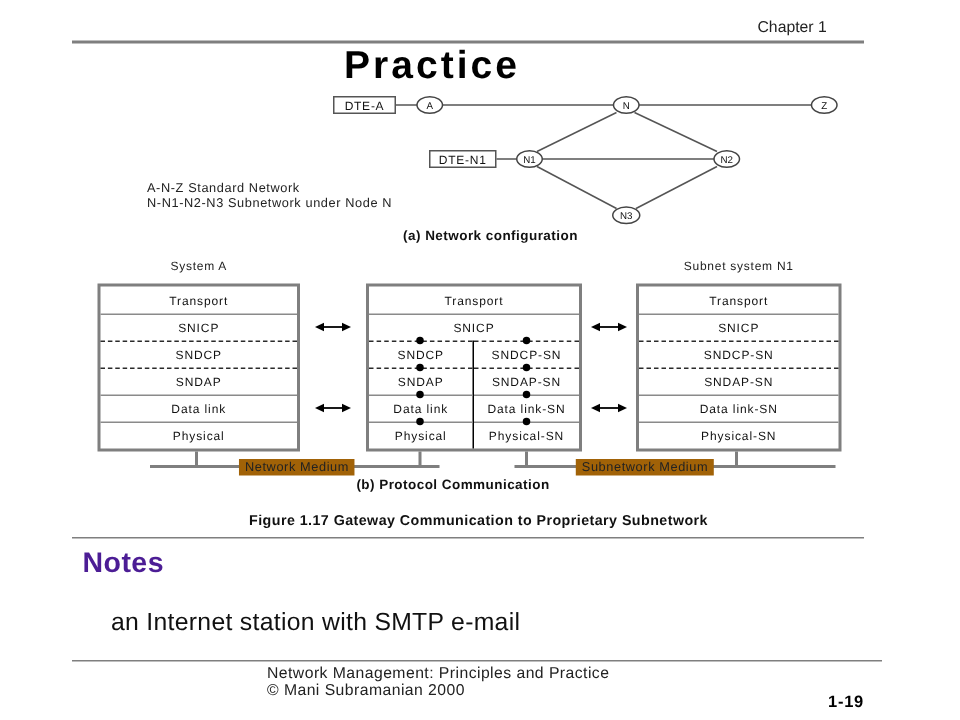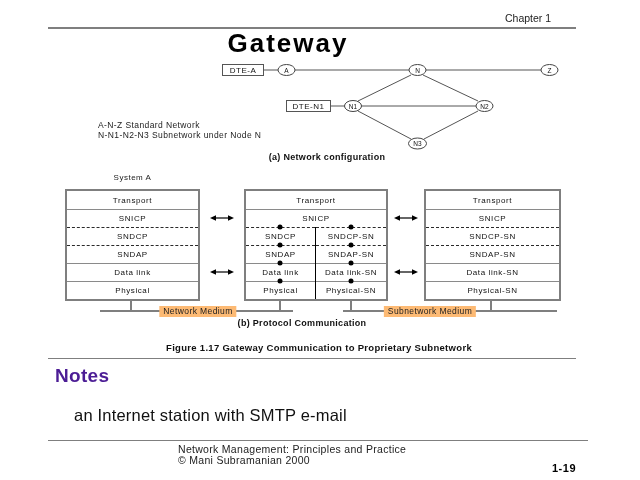--- a/index.html
+++ b/index.html
@@ -24,38 +24,38 @@
     height:18px;display:flex;align-items:center;justify-content:center;
     font-size:8px;letter-spacing:0.6px;color:#111;box-sizing:border-box;
   }
   .sep-solid{border-top:1px solid #8a8a8a;}
   .sep-dash{border-top:1px dashed #2a2a2a;}
   .subgrid{display:flex;height:72px;}
   .subcol{width:50%;box-sizing:border-box;}
   .subcol.left{border-right:1px solid #000;}
   .dot{position:absolute;width:5px;height:5px;background:#000;border-radius:50%;transform:translate(-50%,-50%);}
   .medlabel{
-    position:absolute;background:#fdba74;font-size:8.5px;letter-spacing:0.4px;color:#222;
+    position:absolute;background:#a16207;font-size:8.5px;letter-spacing:0.4px;color:#222;
     line-height:11px;padding:0 4px;transform:translateX(-50%);white-space:nowrap;
   }
   .notes-head{font-size:19px;font-weight:bold;color:#4c1d95;letter-spacing:0.3px;}
   .notes-line{font-size:16.5px;letter-spacing:0.2px;color:#111;white-space:nowrap;}
   .bullet{display:inline-block;margin-right:8px;font-size:14px;vertical-align:1px;}
   .footer-text{font-size:10.5px;color:#222;letter-spacing:0.3px;}
   .pageno{font-size:11px;font-weight:bold;color:#000;letter-spacing:0.5px;}
   svg text{font-family:"Liberation Sans","DejaVu Sans",sans-serif;fill:#111;}
 </style>
 </head>
 <body>
 
 <div id="slide">
 
   <div class="abs chapter" style="left:505px;top:12px;">Chapter 1</div>
   <div class="hline" style="left:48px;top:27px;width:528px;"></div>
-  <div class="abs title" style="left:48px;top:28px;width:480px;">Gateway</div>
+  <div class="abs title" style="left:48px;top:28px;width:480px;">Practice</div>
 
   <svg class="abs" style="left:0;top:0;" width="640" height="175">
 
     <line x1="264" y1="70" x2="278" y2="70" stroke="#555" stroke-width="1"></line>
     <line x1="295" y1="70" x2="409" y2="70" stroke="#555" stroke-width="1"></line>
     <line x1="426" y1="70" x2="541" y2="70" stroke="#555" stroke-width="1"></line>
     <line x1="331" y1="106" x2="345" y2="106" stroke="#555" stroke-width="1"></line>
     <line x1="361" y1="106" x2="476" y2="106" stroke="#555" stroke-width="1"></line>
     <line x1="411" y1="75" x2="358" y2="101" stroke="#555" stroke-width="1"></line>
     <line x1="423" y1="75" x2="478" y2="101" stroke="#555" stroke-width="1"></line>
@@ -79,20 +79,21 @@
     <text x="484.5" y="108.5" font-size="6.5" text-anchor="middle">N2</text>
     <ellipse cx="417.5" cy="143.5" rx="9" ry="5.5" fill="#fff" stroke="#444"></ellipse>
     <text x="417.5" y="146" font-size="6.5" text-anchor="middle">N3</text>
   </svg>
 
   <div class="abs legend" style="left:98px;top:120px;">A-N-Z Standard Network</div>
   <div class="abs legend" style="left:98px;top:130px;">N-N1-N2-N3 Subnetwork under Node N</div>
   <div class="abs cap-sm" style="left:227px;top:152px;width:200px;">(a) Network configuration</div>
 
   <div class="abs colhead" style="left:65px;top:173px;width:135px;">System A</div>
+  <div class="abs colhead" style="left:424px;top:173px;width:137px;">Subnet system N1</div>
 
   <div class="col" style="left:65px;top:189px;width:135px;height:112px;">
     <div class="row">
         <span>Transport</span>
       </div>
     <div class="row sep-solid">
         <span>SNICP</span>
       </div>
     <div class="row sep-dash">
         <span>SNDCP</span>

